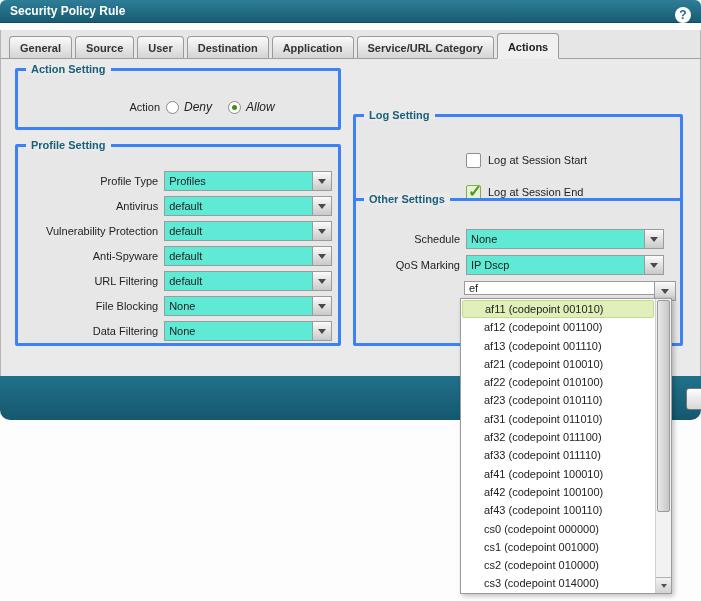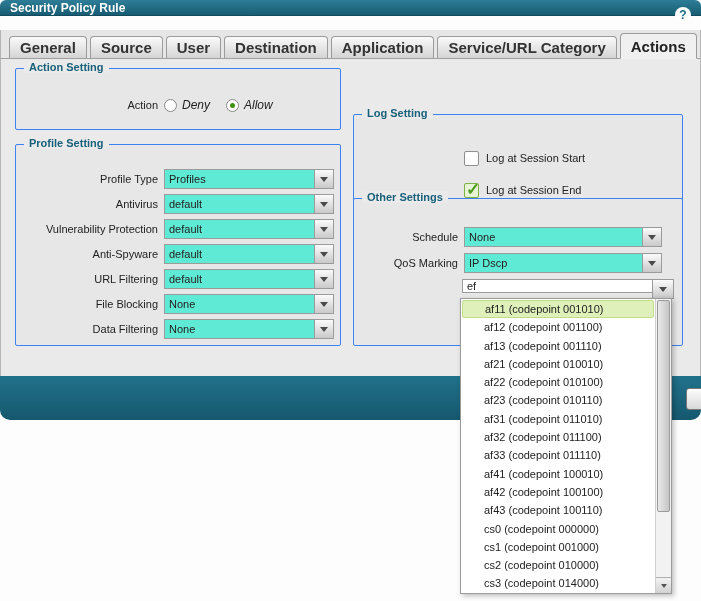--- a/index.html
+++ b/index.html
@@ -3,42 +3,42 @@
 <meta charset="utf-8">
 <style>
   * { box-sizing: border-box; margin: 0; padding: 0; }
   html,body { background:#ffffff; }
   body { font-family: "Liberation Sans", sans-serif; }
   .stage { position:relative; width:701px; height:601px; overflow:hidden; background:#fdfdfd; }
 
   
   .dialog { position:absolute; left:0; top:0; width:701px; height:420px; }
   .titlebar {
-    position:absolute; left:0; top:0; width:100%; height:16px;
+    position:absolute; left:0; top:0; width:100%; height:23px;
     background:linear-gradient(#2e7d97, #175c73);
     border-bottom:1px solid #0f4a5e;
     border-radius:6px 6px 0 0;
     display:flex; align-items:center; padding:0 10px;
   }
   .titlebar .title { color:#fff; font-size:12px; font-weight:bold; }
   .help-icon {
     position:absolute; right:10px; top:7px; width:16px; height:16px;
     border-radius:50%; background:#ffffff; color:#1d6d87;
     font-size:12px; font-weight:bold; line-height:16px; text-align:center; cursor:pointer;
   }
 
   .tabstrip {
     position:absolute; left:0; top:30px; width:100%; height:29px;
     background:#e6e6e6; border-bottom:1px solid #9f9f9f;
     border-left:1px solid #b5b5b5; border-right:1px solid #b5b5b5;
     display:flex; align-items:flex-end; padding-left:8px; gap:3px;
   }
   .tab {
     height:22px; line-height:22px; padding:0 10px;
-    font-size:15px; font-weight:bold; color:#333;
+    font-size:11px; font-weight:bold; color:#333;
     background:linear-gradient(#fafafa, #d4d4d4);
     border:1px solid #9b9b9b; border-bottom:none;
     border-radius:4px 4px 0 0; cursor:pointer; white-space:nowrap;
   }
   .tab.active {
     height:26px; line-height:26px; background:#f0f0f0;
     margin-bottom:-1px; border-bottom:1px solid #f0f0f0; z-index:2; color:#222;
   }
 
   .content {
@@ -53,21 +53,21 @@
     border-radius:0 0 10px 10px;
   }
   .footer-btn {
     position:absolute; left:686px; top:12px; width:26px; height:22px;
     background:linear-gradient(#fdfdfd,#d8d8d8); border:1px solid #777; border-radius:3px;
     cursor:pointer;
   }
 
   
   .fs {
-    position:absolute; border:1px solid #3b82f6; background:#e7e7e7; border-radius:2px;
+    position:absolute; border:3px solid #3b82f6; background:#e7e7e7; border-radius:2px;
   }
   .fs .legend {
     position:absolute; top:-8px; left:8px; padding:0 5px;
     background:#eaeaea; color:#19607a; font-size:11px; font-weight:bold;
   }
   .fs-action   { left:14px;  top:9px;   width:326px; height:62px; }
   .fs-profile  { left:14px;  top:85px;  width:326px; height:202px; }
   .fs-log      { left:352px; top:9px;   width:330px; height:117px;margin-top:46px; }
   .fs-other    { left:352px; top:139px; width:330px; height:148px; }
 

